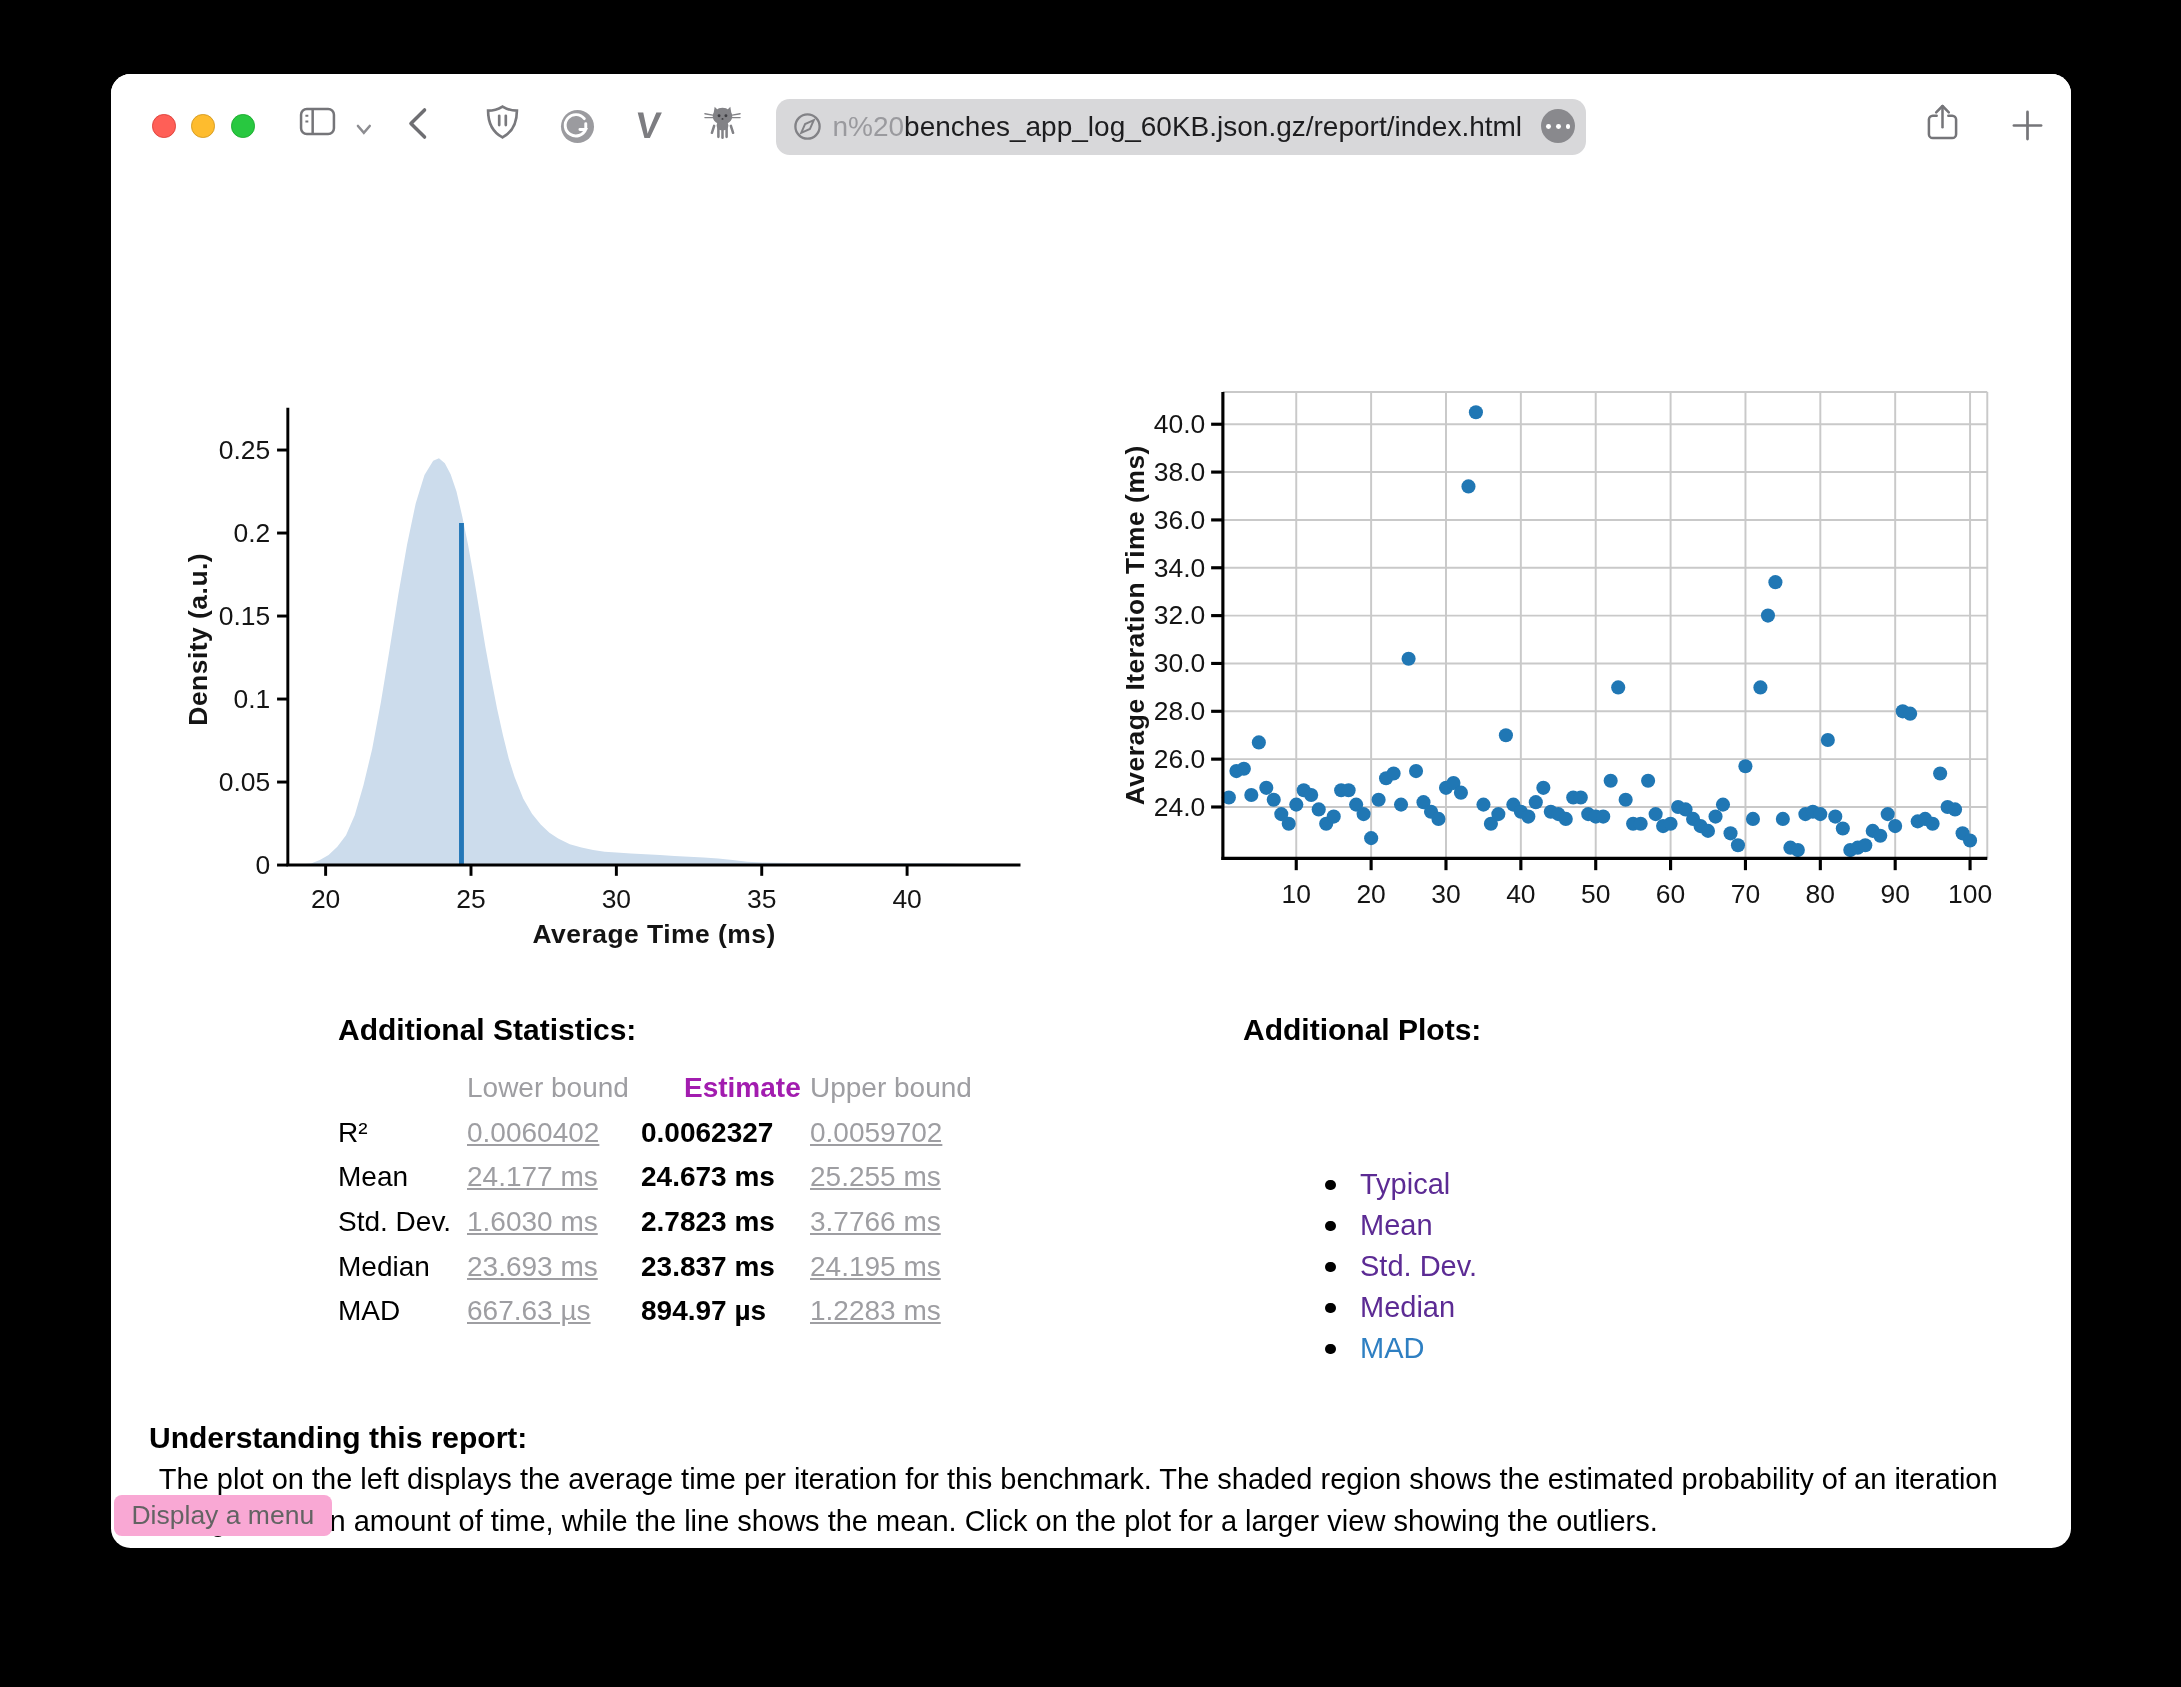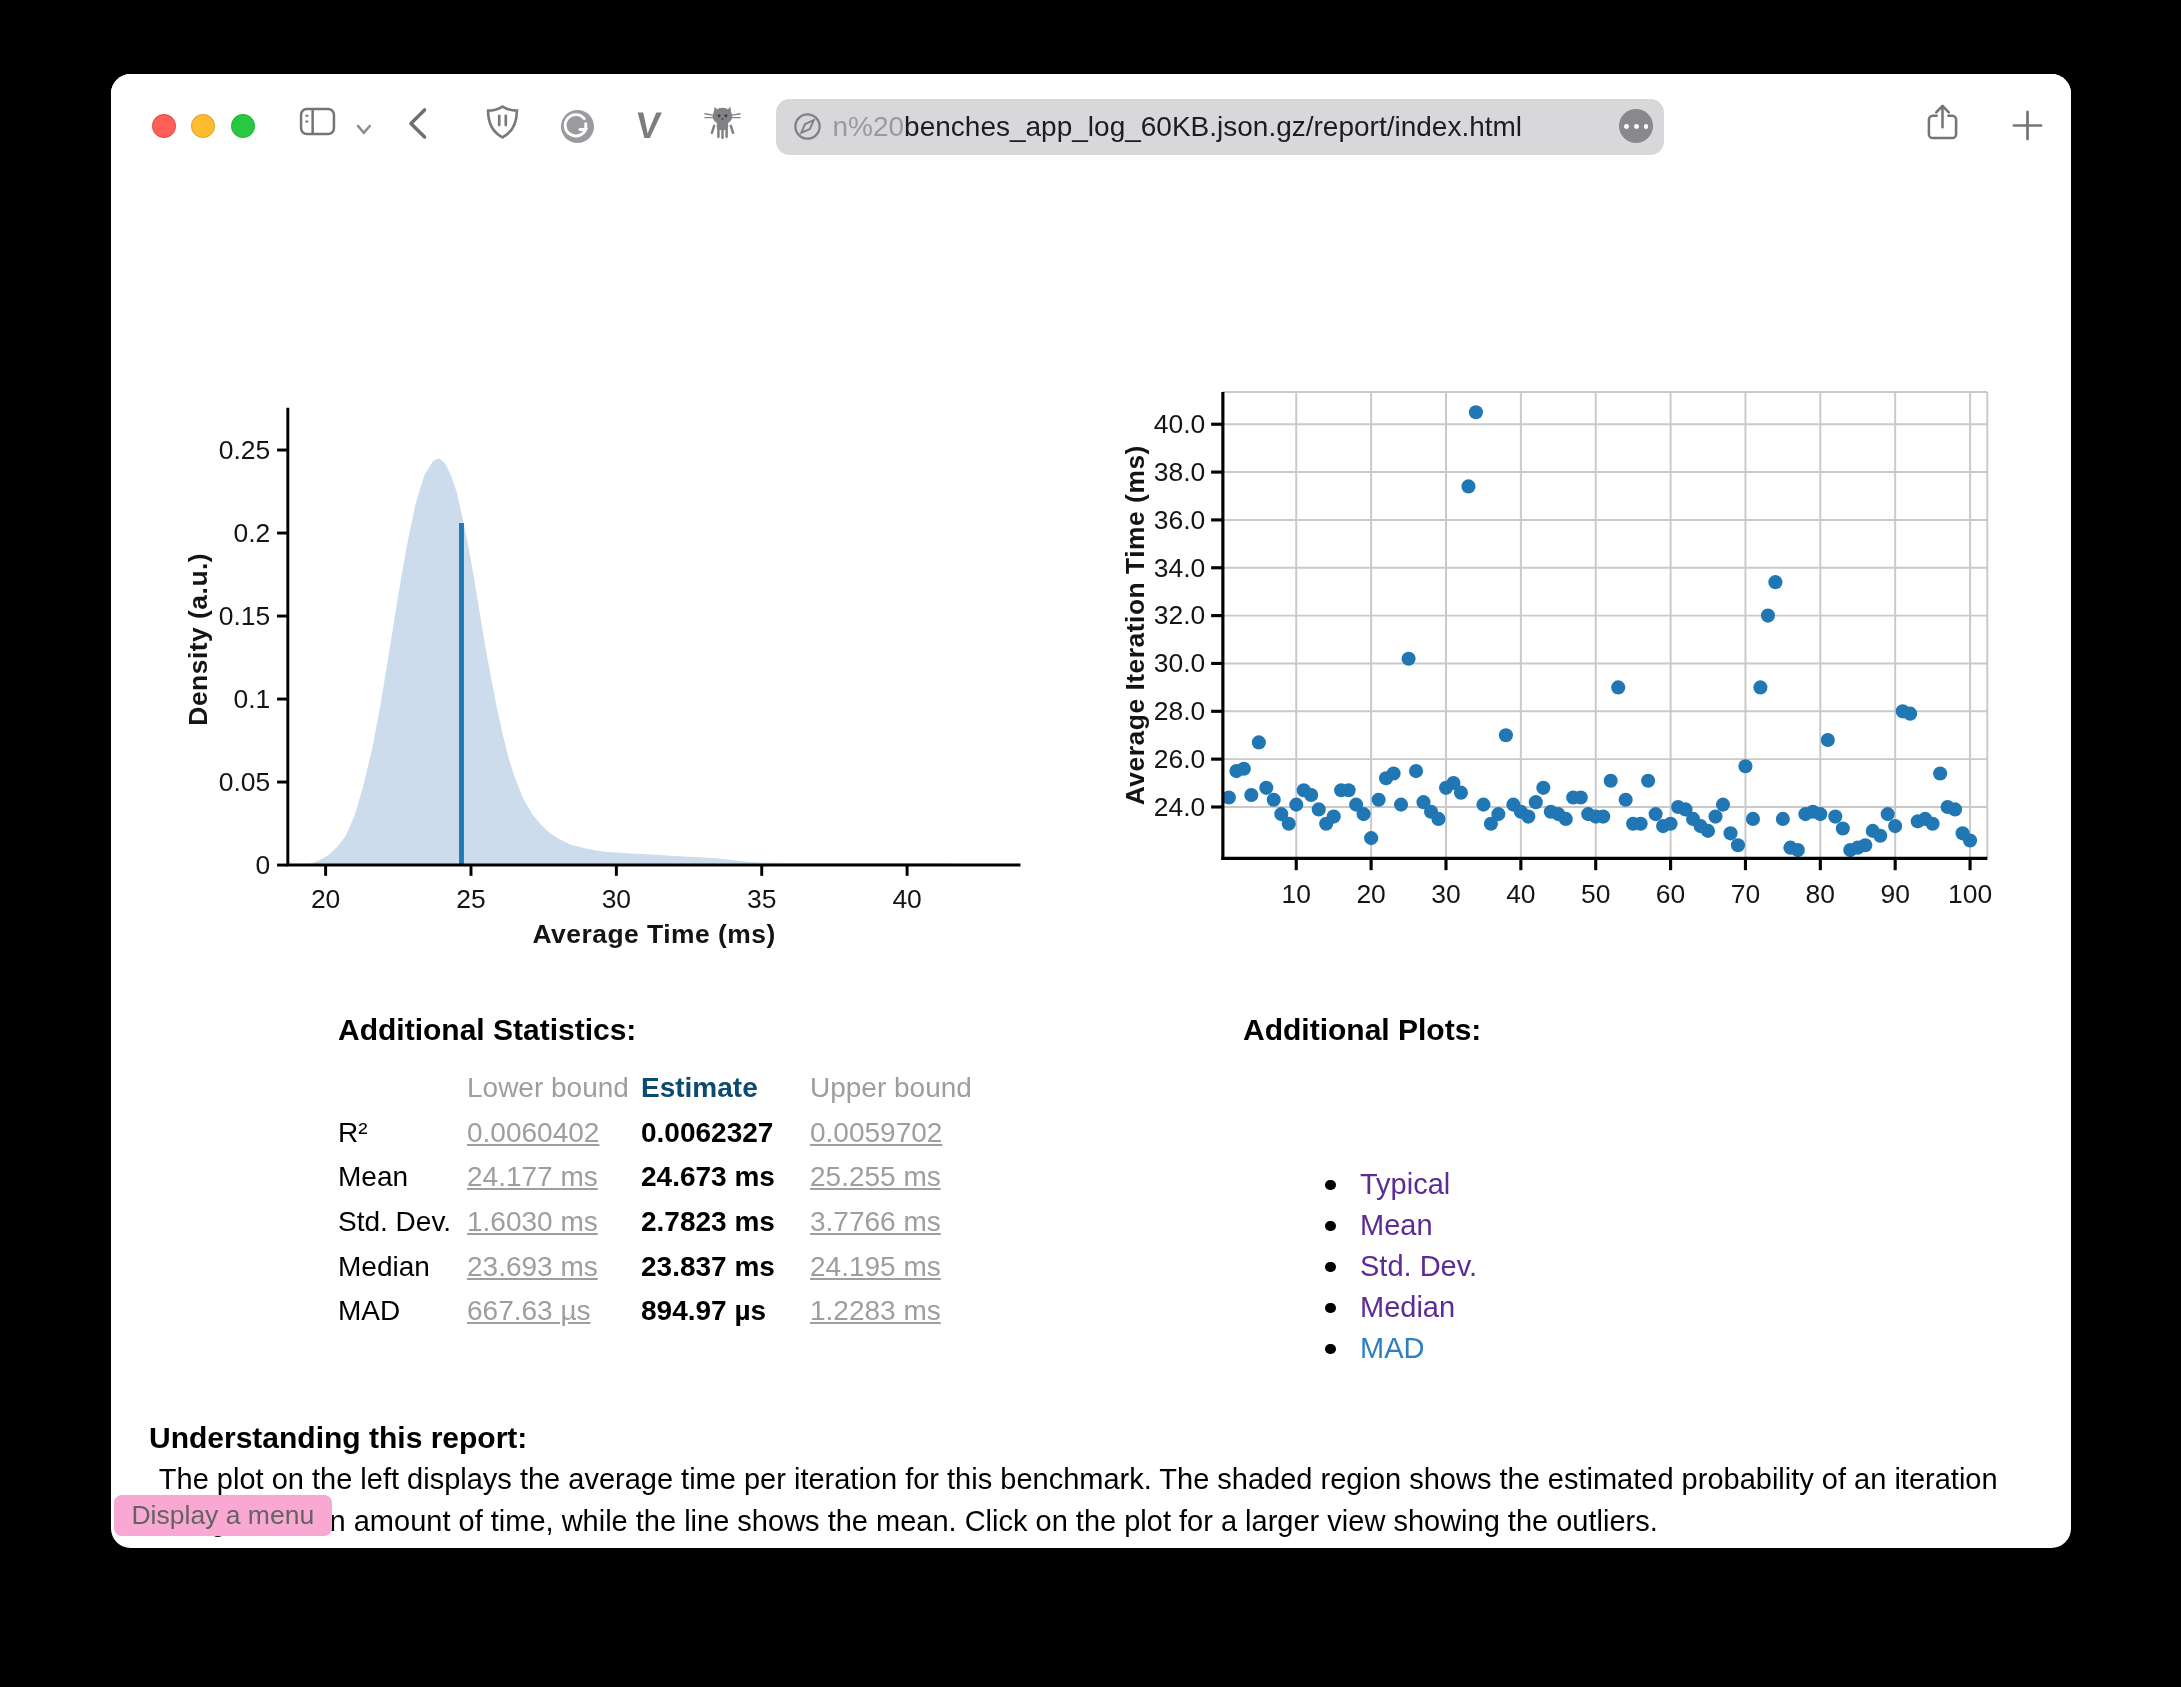--- a/index.html
+++ b/index.html
@@ -7,38 +7,38 @@
          font-family:"Liberation Sans","DejaVu Sans",sans-serif;}
   .window{position:absolute;left:111px;top:74px;width:1960px;height:1474px;background:#fff;
           border-radius:19.6px;box-shadow:0 23.5px 69px rgba(0,0,0,.6);overflow:hidden;}
   
   .toolbar{position:absolute;left:0;top:0;width:100%;height:90px;background:#fff;}
   .tl{position:absolute;top:40px;width:21.6px;height:21.6px;border-radius:50%;}
   .tl.red{left:41px;background:#ff5f57;border:1px solid #e0443e;}
   .tl.yellow{left:80px;background:#febc2e;border:1px solid #d89e24;}
   .tl.green{left:120px;background:#28c840;border:1px solid #1eae31;}
   .ticon{position:absolute;color:#757579;}
-  .urlbar{position:absolute;left:665px;top:24.5px;width:888px;height:56px;background:#d8d8da;
+  .urlbar{position:absolute;left:665px;top:24.5px;width:810px;height:56px;background:#d8d8da;
           border-radius:13.7px;display:flex;align-items:center;text-align:center;}
   .urltext{font-size:28px;color:#1d1d1f;white-space:nowrap;margin-left:9.8px;}
   .urlfade{color:#9a9a9e;}
   .ellipsisbtn{position:absolute;right:10.8px;top:10.8px;width:34px;height:34px;border-radius:50%;
                background:#89898d;display:flex;align-items:center;justify-content:center;gap:4.9px;}
   .ellipsisbtn i{width:4.9px;height:4.9px;border-radius:50%;background:#fff;}
   
   .pagetitle{position:absolute;left:41px;top:141px;font-size:57px;font-weight:400;color:#101010;
              letter-spacing:-0.5px;}
   .chart{position:absolute;}
   svg{font-family:"Liberation Sans","DejaVu Sans",sans-serif;}
   .sectionhead{position:absolute;font-size:30px;font-weight:700;color:#000;}
   
   .stats{position:absolute;left:227px;top:998px;display:grid;
          grid-template-columns:129px 174px 169px 169px;row-gap:12.7px;font-size:28px;}
   .stats .hdr{color:#9e9ea2;}
-  .stats .hdr.est{color:#0c4a6e;}
+  .stats .hdr.est{color:#a21caf;margin-left:43px;}
   .stats .rowlabel{color:#000;}
   .stats .lb,.stats .ub{color:#9e9ea2;text-decoration:underline;}
   .stats .est{color:#000;font-weight:700;}
   
   .plotlist{position:absolute;left:1206px;top:1090px;margin:0;padding:0;list-style:none;}
   .plotlist li{position:relative;font-size:29px;line-height:41px;padding-left:43px;}
   .plotlist li::before{content:"";position:absolute;left:7.8px;top:15.7px;width:10.8px;height:10.8px;
                        border-radius:50%;background:#000;}
   .plotlist a{text-decoration:none;cursor:pointer;}
   

